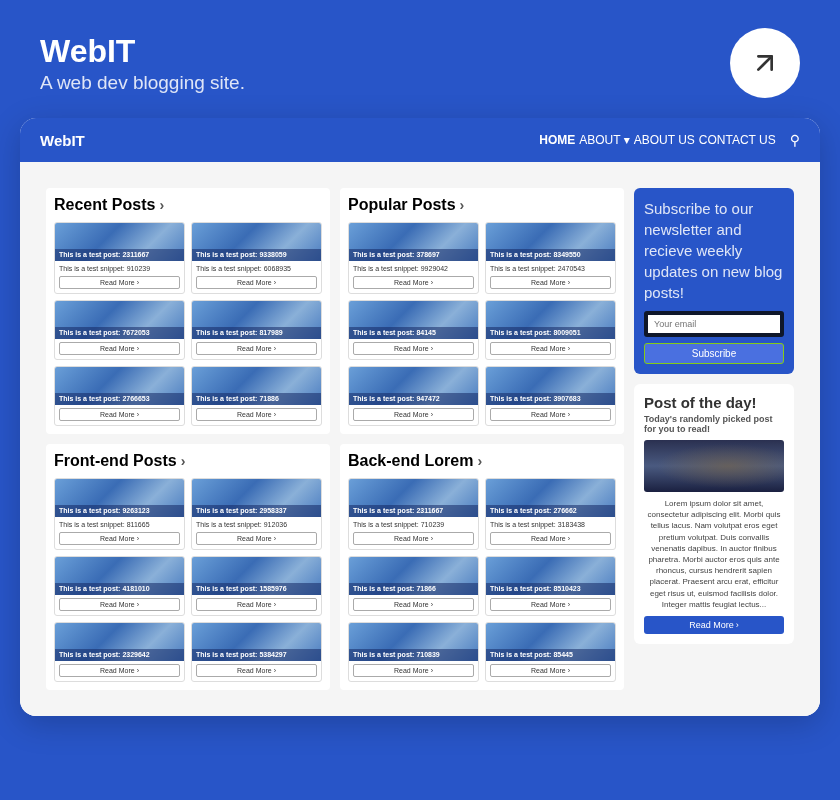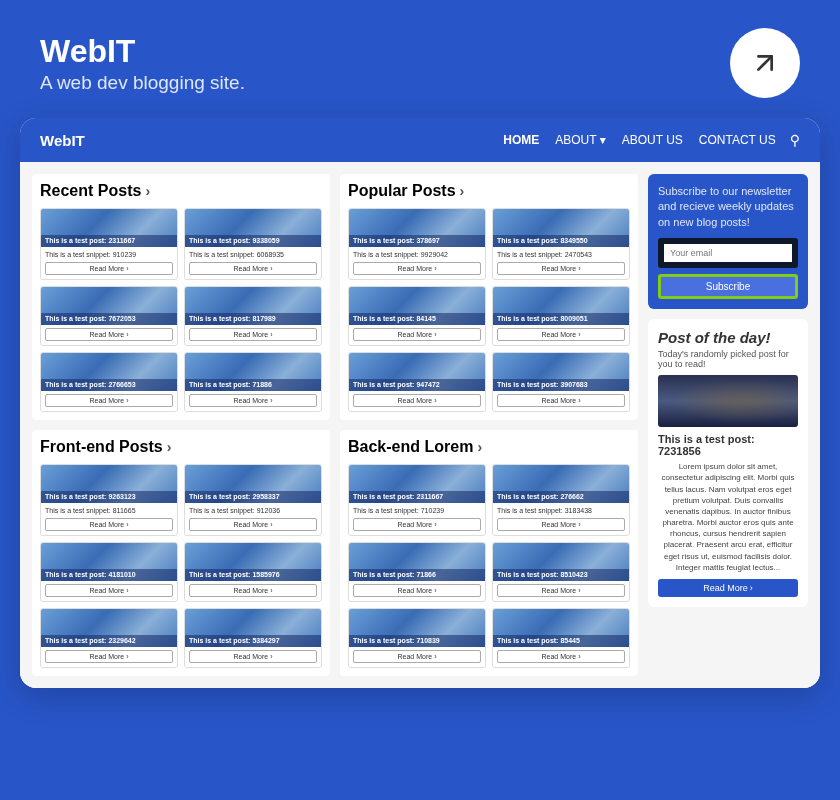--- a/index.html
+++ b/index.html
@@ -63,21 +63,21 @@
     }
     .nav-logo {
       color: white;
       font-weight: bold;
       font-size: 15px;
       margin-right: auto;
     }
     .nav-links {
       display: flex;
       align-items: center;
-      gap: 16px;
+      gap: 4px;
     }
     .nav-link {
       color: white;
       font-size: 12px;
       text-decoration: none;
       cursor: pointer;
     }
     .nav-link.active {
       font-weight: bold;
     }
@@ -86,21 +86,21 @@
       margin-left: 14px;
       cursor: pointer;
       font-size: 14px;
     }
 
     
     .content-area {
       background: #f5f5f5;
       display: flex;
       gap: 0;
-      padding: 12px;
+      padding: 26px;
     }
 
     
     .main-content {
       flex: 1;
       display: flex;
       flex-direction: column;
       gap: 10px;
     }
 
@@ -208,62 +208,62 @@
       color: white;
     }
 
     .widget-title {
       font-size: 16px;
       font-weight: bold;
       margin-bottom: 6px;
       line-height: 1.2;
     }
     .widget-subtitle {
-      font-size: 11px;
+      font-size: 15px;
       color: rgba(255,255,255,0.85);
       margin-bottom: 8px;
       line-height: 1.4;
     }
     .email-input {
       width: 100%;
       padding: 4px 6px;
       border-radius: 3px;
-      border: 6px solid #0f172a;
+      border: 4px solid #0f172a;
       font-size: 9px;
       margin-bottom: 6px;
       color: #333;
     }
     .subscribe-btn {
       width: 100%;
       background: #4a70e0;
-      border: 3px solid #84cc16;
+      border: 1px solid #84cc16;
       color: white;
       font-size: 10px;
       padding: 4px;
       border-radius: 3px;
       cursor: pointer;
     }
 
     .potd-widget {
       background: white;
       border-radius: 6px;
       padding: 10px;
       color: #333;
     }
     .potd-title {
       font-size: 15px;
       font-weight: bold;
       margin-bottom: 3px;
       color: #333;
-      font-style: italic;
     }
     .potd-subtitle {
       font-size: 9px;
       color: #555;
       margin-bottom: 6px;
+      font-weight: bold;
     }
     .potd-image {
       width: 100%;
       height: 52px;
       background: linear-gradient(160deg, #3a3a4a 0%, #5a6a8a 30%, #2a2a3a 60%, #4a5a7a 100%);
       border-radius: 3px;
       margin-bottom: 6px;
       overflow: hidden;
       position: relative;
     }
@@ -728,21 +728,20 @@
         <input class="email-input" type="email" placeholder="Your email" style="">
         <button class="subscribe-btn">Subscribe</button>
       </div>
 
       <div class="potd-widget">
         <div class="potd-title">Post of the day!</div>
         <div class="potd-subtitle">Today's randomly picked post for you to read!</div>
         <div class="potd-image">
           <div class="potd-image-inner"></div>
         </div>
-        <div class="potd-post-title">This is a test post: 7231856</div>
         <div class="potd-text">Lorem ipsum dolor sit amet, consectetur adipiscing elit. Morbi quis tellus lacus. Nam volutpat eros eget pretium volutpat. Duis convallis venenatis dapibus. In auctor finibus pharetra. Morbi auctor eros quis ante rhoncus, cursus hendrerit sapien placerat. Praesent arcu erat, efficitur eget risus ut, euismod facilisis dolor. Integer mattis feugiat lectus...</div>
         <button class="potd-read-more">
           <span>Read More</span>
           <span>›</span>
         </button>
       </div>
     </div>
   </div>
 </div>
 

